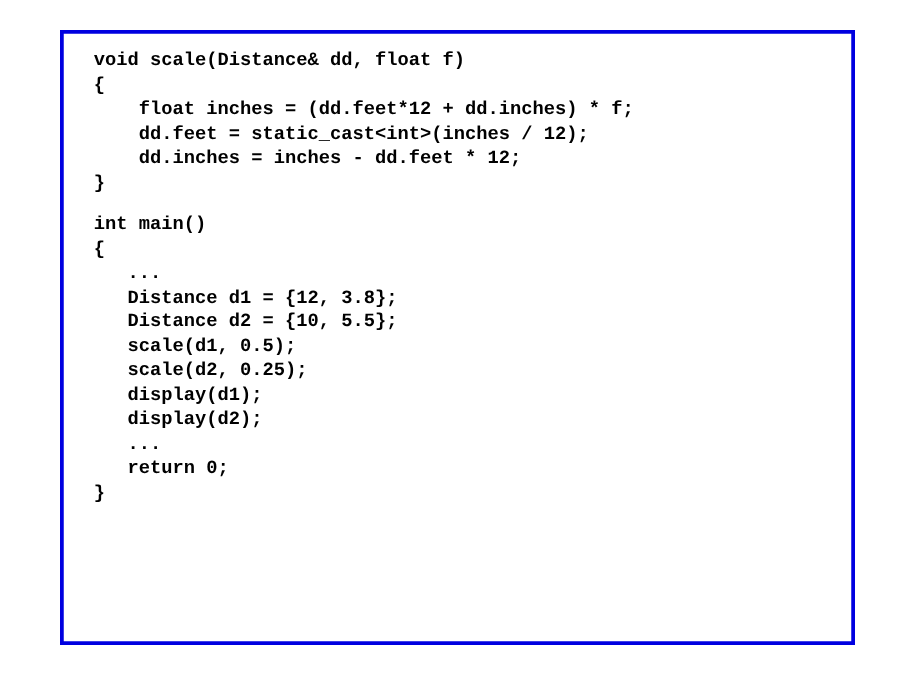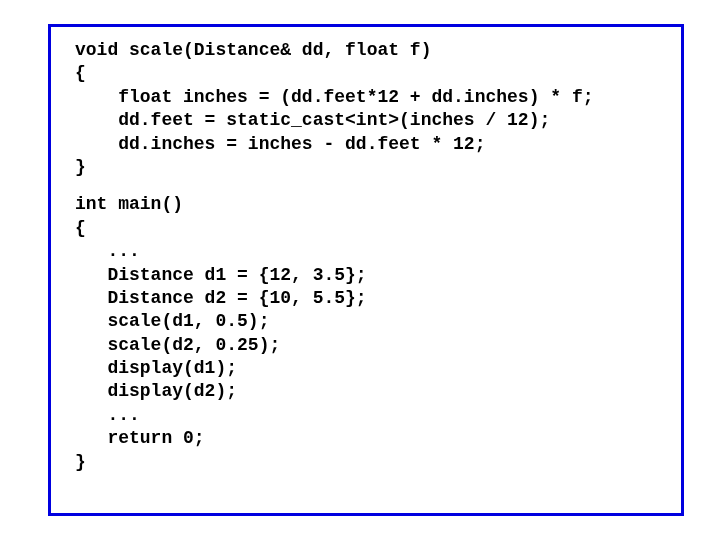--- a/index.html
+++ b/index.html
@@ -17,21 +17,21 @@
     .code-box {
       border: 3px solid #0000e0;
       background: #fff;
       padding: 12px 24px 12px 24px;
       width: 100%;
       height: 100%;
       position: relative;
     }
     pre {
       font-family: "Courier New", Courier, monospace;
-      font-size: 18px;
+      font-size: 15px;
       line-height: 1.3;
       color: #000;
       white-space: pre;
       font-weight: bold;
     }
     .block2 {
       margin-top: 14px;
     }
   </style>
 </head>
@@ -40,21 +40,21 @@
 <div class="code-box">
   <pre>void scale(Distance&amp; dd, float f)
 {
     float inches = (dd.feet*12 + dd.inches) * f;
     dd.feet = static_cast&lt;int&gt;(inches / 12);
     dd.inches = inches - dd.feet * 12;
 }</pre>
   <pre class="block2">int main()
 {
    ...
-   Distance d1 = {12, 3.5};
+   Distance d1 = {12, 3.8};
    Distance d2 = {10, 5.5};
    scale(d1, 0.5);
    scale(d2, 0.25);
    display(d1);
    display(d2);
    ...
    return 0;
 }</pre>
 </div>
 

